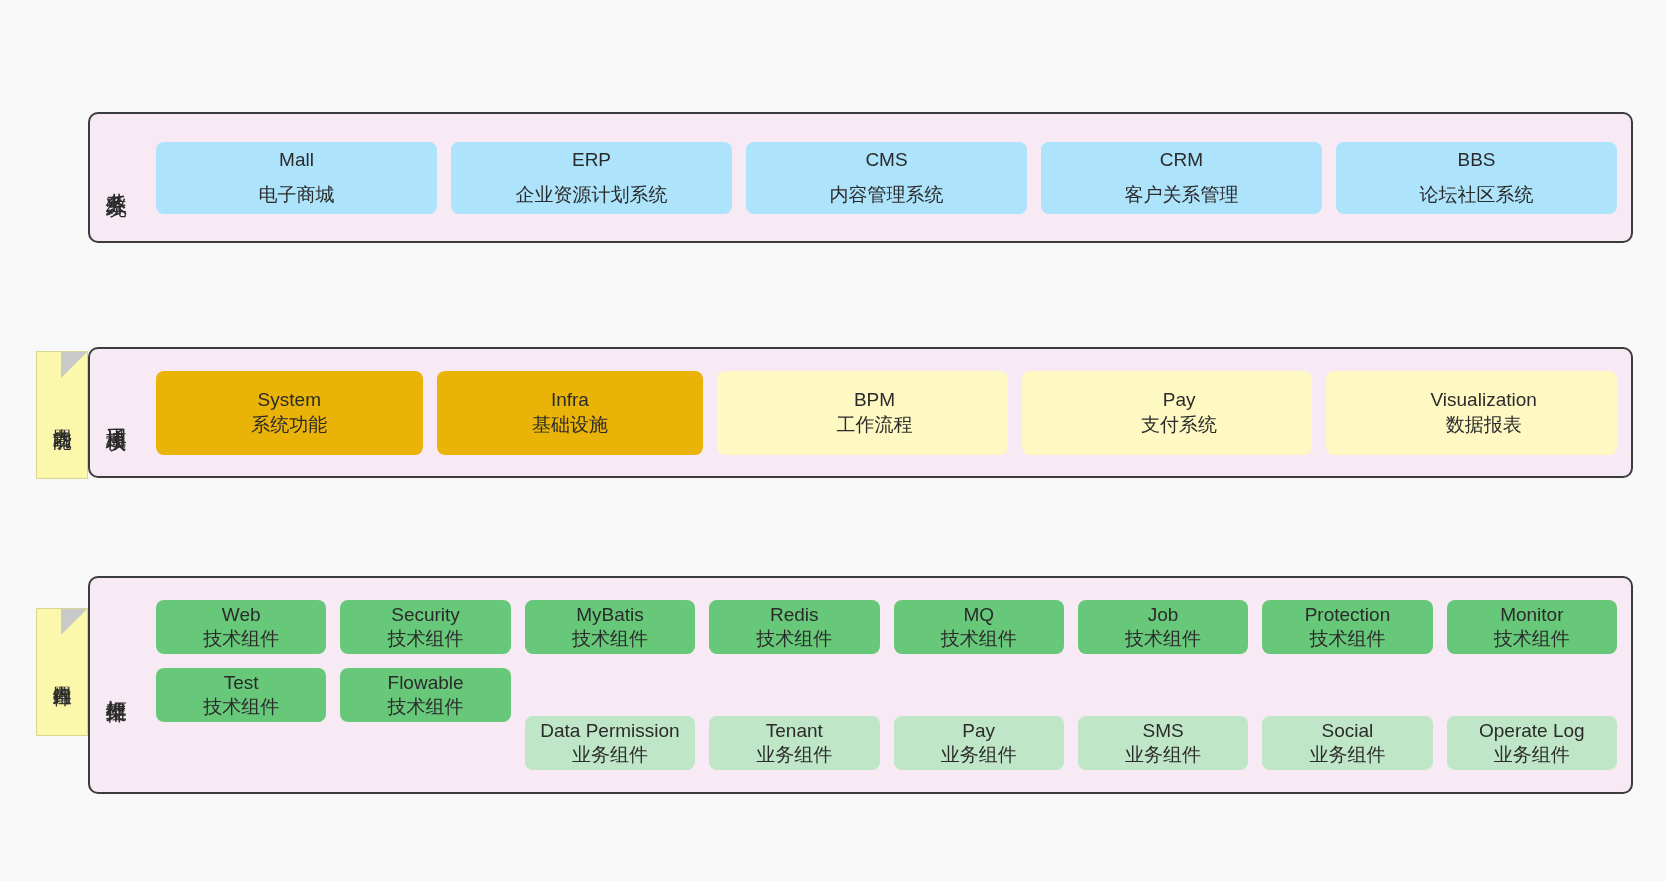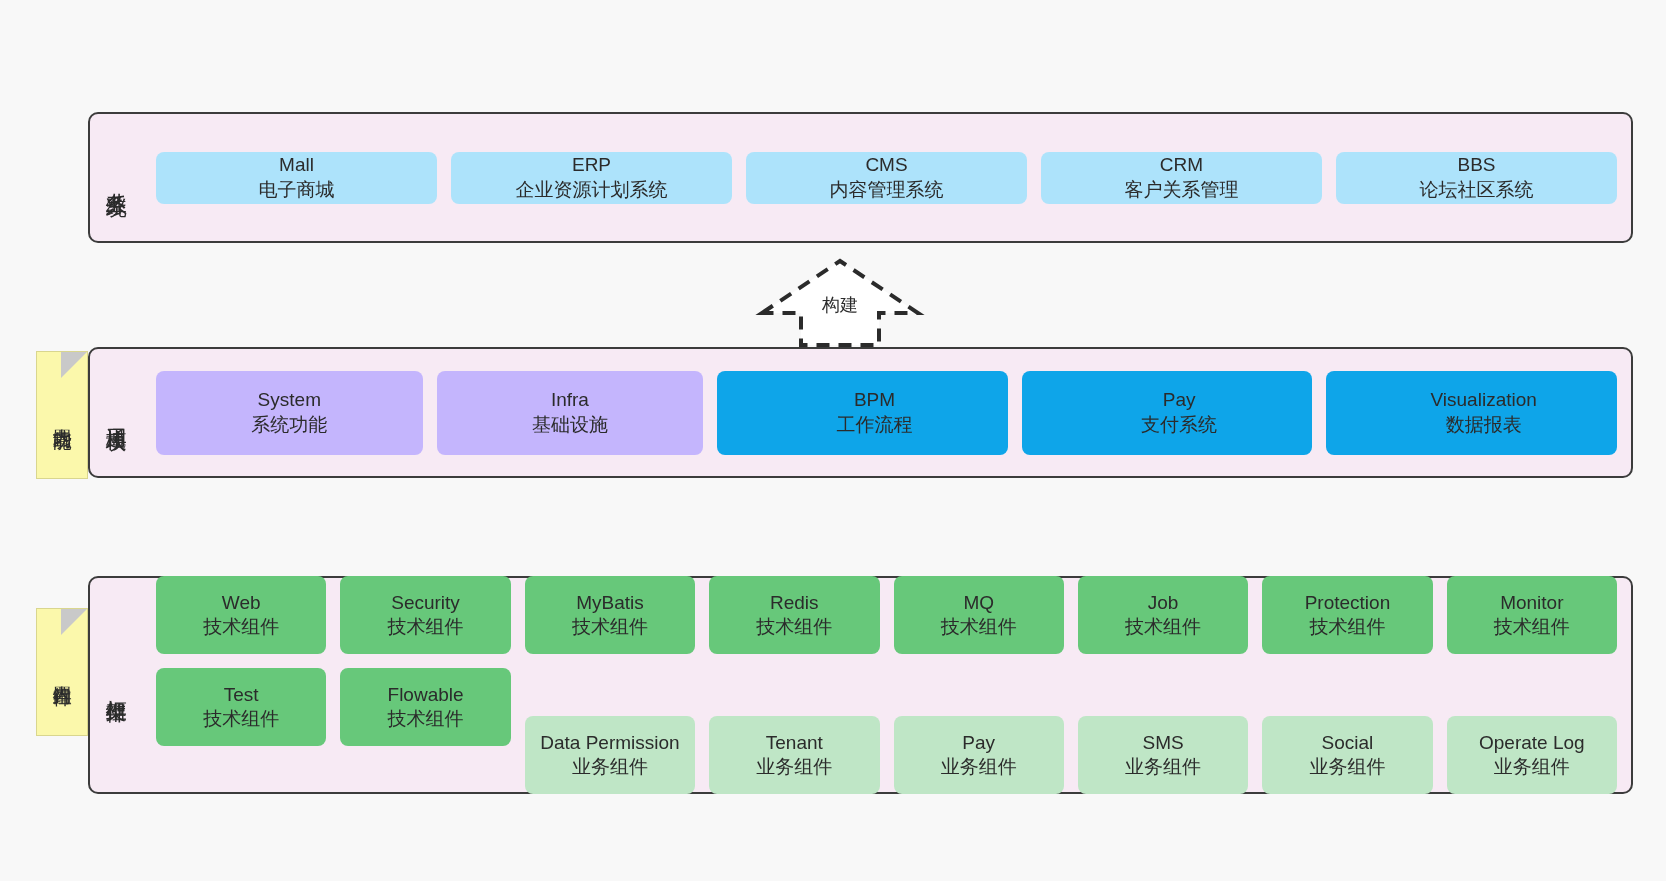--- a/index.html
+++ b/index.html
@@ -70,33 +70,33 @@
     line-height: 1.28;
     color: #2b2b2b;
     padding: 6px 8px;
     min-width: 0;
   }
   .cell .t-en { white-space: normal; }
   .cell .t-cn { white-space: nowrap; }
 
   
   .c-blue       { background: #ade3fb; }
-  .c-red        { background: #c4b5fd; }
-  .c-pink       { background: #0ea5e9; padding-left: 32px; }
+  .c-red        { background: #eab308; }
+  .c-pink       { background: #fef9c3; padding-left: 32px; }
   .c-green      { background: #67c87a; }
   .c-lightgreen { background: #bfe6c6; margin-top: 48px; }
 
   
   #layer-business { left: 88px;  top: 112px; width: 1545px; height: 131px; }
   #layer-modules  { left: 88px;  top: 347px; width: 1545px; height: 131px; }
   #layer-frame    { left: 88px;  top: 576px; width: 1545px; height: 218px; }
 
-  #layer-business .cell { height: 52px; }
+  #layer-business .cell { height: 72px; justify-content: space-between; }
   #layer-modules  .cell { height: 84px; }
-  #layer-frame    .cell { height: 78px; }
+  #layer-frame    .cell { height: 54px; }
 
   
   .sticky {
     position: absolute;
     box-sizing: border-box;
     width: 52px;
     background: #fbf8ab;
     border: 1px solid #d9d68e;
     display: flex;
     align-items: center;
@@ -169,26 +169,20 @@
           <span class="t-cn">客户关系管理</span>
         </div>
         <div class="cell c-blue">
           <span class="t-en">BBS</span>
           <span class="t-cn">论坛社区系统</span>
         </div>
       </div>
     </div>
   </div>
 
-  <div class="arrow" id="arrow-build">
-    <svg width="176" height="94" viewBox="0 0 176 94">
-      <path d="M 10 60 L 88 8 L 166 60 L 127 60 L 127 92 L 49 92 L 49 60 Z" fill="#ffffff" stroke="#2b2b2b" stroke-width="4" stroke-dasharray="13 9" stroke-linejoin="miter"></path>
-    </svg>
-    <div class="arrow-label">构建</div>
-  </div>
 
   <div class="sticky" id="sticky-functions">
     <span>内置功能</span>
   </div>
 
   <div class="layer" id="layer-modules">
     <div class="layer-label">通用模块</div>
     <div class="layer-body">
       <div class="row">
         <div class="cell c-red">

